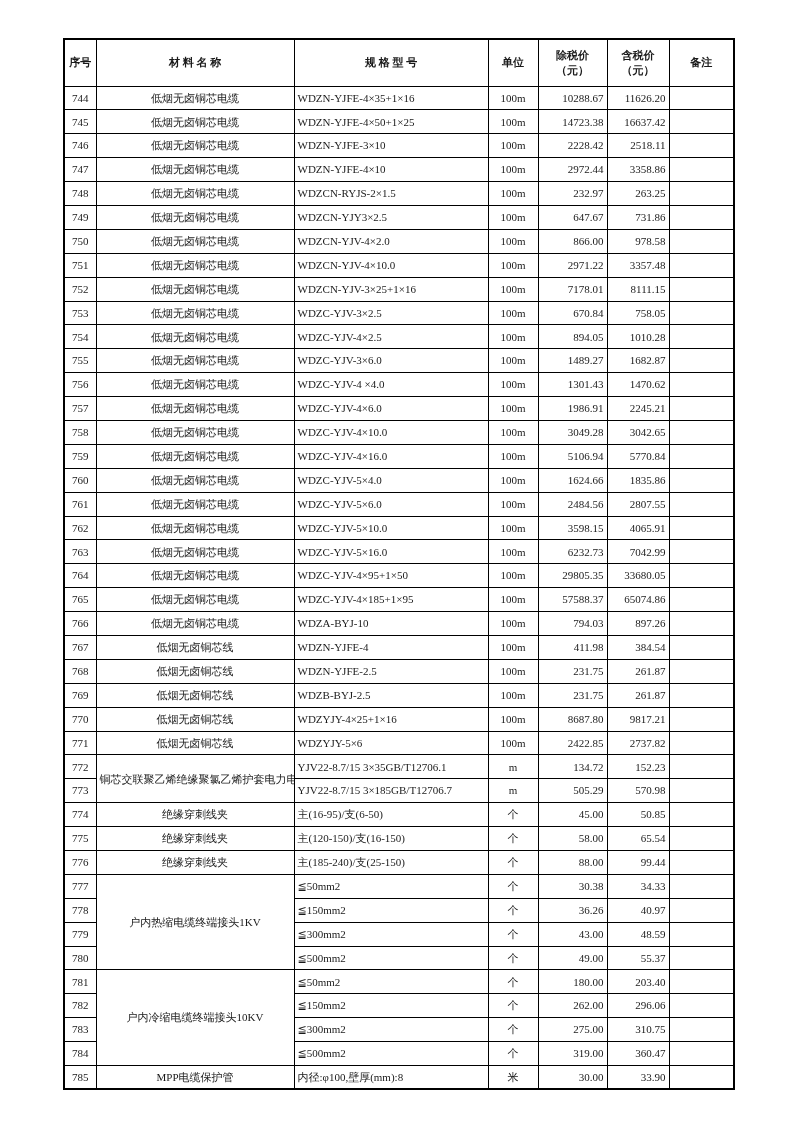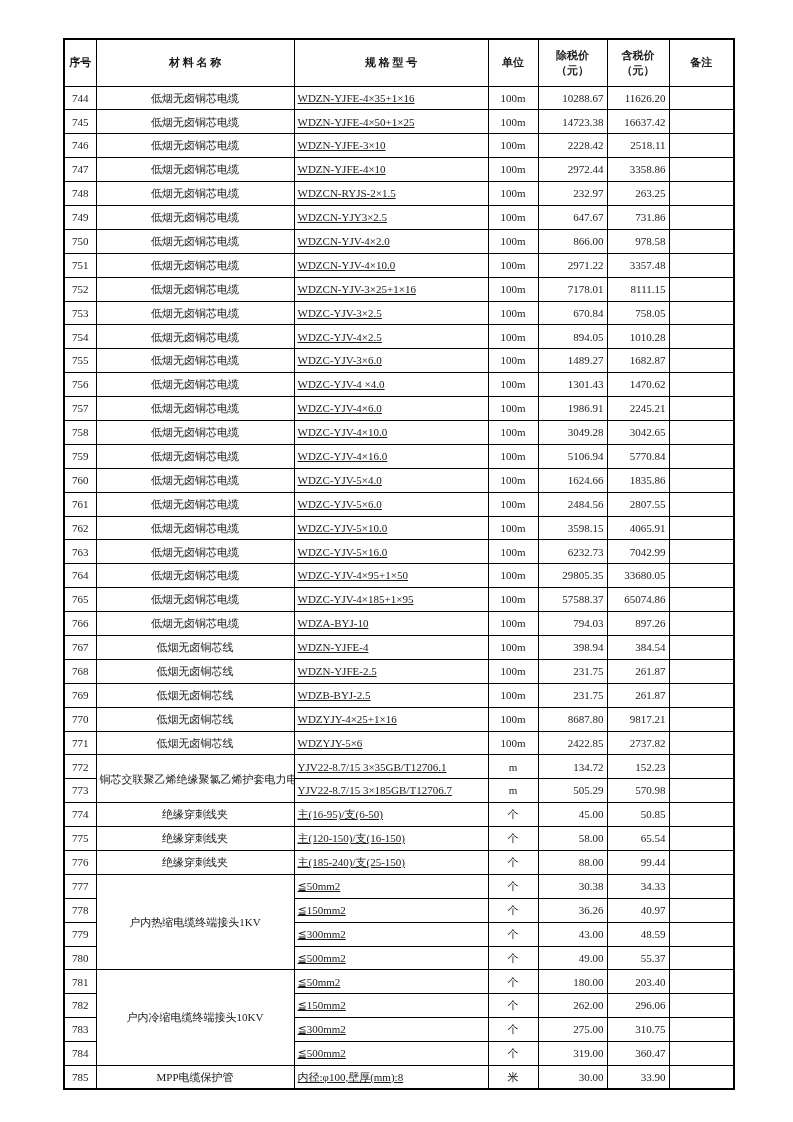--- a/index.html
+++ b/index.html
@@ -44,21 +44,21 @@
   tbody tr { height: 23.9px; }
   th {
     font-weight: bold;
     font-size: 12.5px;
     text-align: center;
     vertical-align: middle;
   }
   th .hdr-line { display: block; line-height: 15px; }
   .c-no   { text-align: center; margin-top: 8px; }
   .c-mat  { text-align: center; padding-left: 5px; white-space: normal; line-height: 14px; }
-  .c-spec { text-align: left; padding-left: 6px; font-size: 10.5px; text-decoration: underline; }
+  .c-spec { text-align: left; padding-left: 6px; font-size: 10.5px; }
   .c-unit { text-align: center; font-size: 10.5px; margin-left: 11px; }
   .c-ex, .c-inc { text-align: right; padding-right: 3px; }
   .c-note { }
 </style>
 </head>
 <body>
 
 <div class="page">
   <table class="price-table">
     <colgroup>
@@ -303,21 +303,21 @@
           <td class="c-unit">100m</td>
           <td class="c-ex">794.03</td>
           <td class="c-inc">897.26</td>
           <td class="c-note"></td>
         </tr>
         <tr>
           <td class="c-no">767</td>
           <td class="c-mat">低烟无卤铜芯线</td>
           <td class="c-spec">WDZN-YJFE-4</td>
           <td class="c-unit">100m</td>
-          <td class="c-ex">398.94</td>
+          <td class="c-ex">411.98</td>
           <td class="c-inc">384.54</td>
           <td class="c-note"></td>
         </tr>
         <tr>
           <td class="c-no">768</td>
           <td class="c-mat">低烟无卤铜芯线</td>
           <td class="c-spec">WDZN-YJFE-2.5</td>
           <td class="c-unit">100m</td>
           <td class="c-ex">231.75</td>
           <td class="c-inc">261.87</td>

